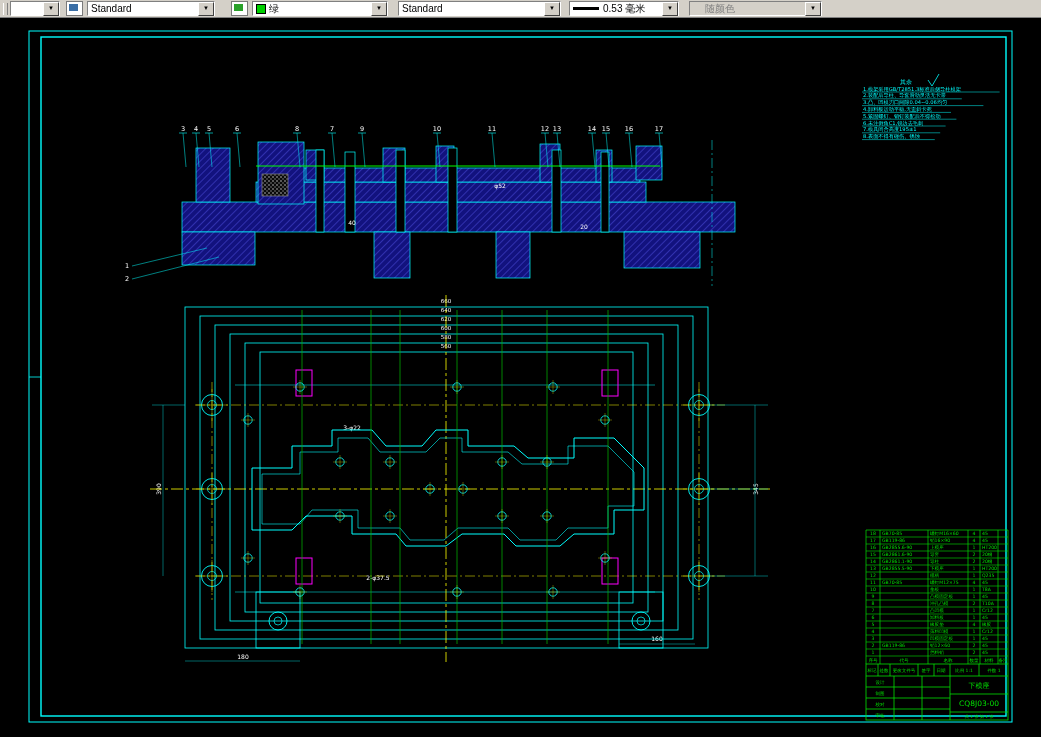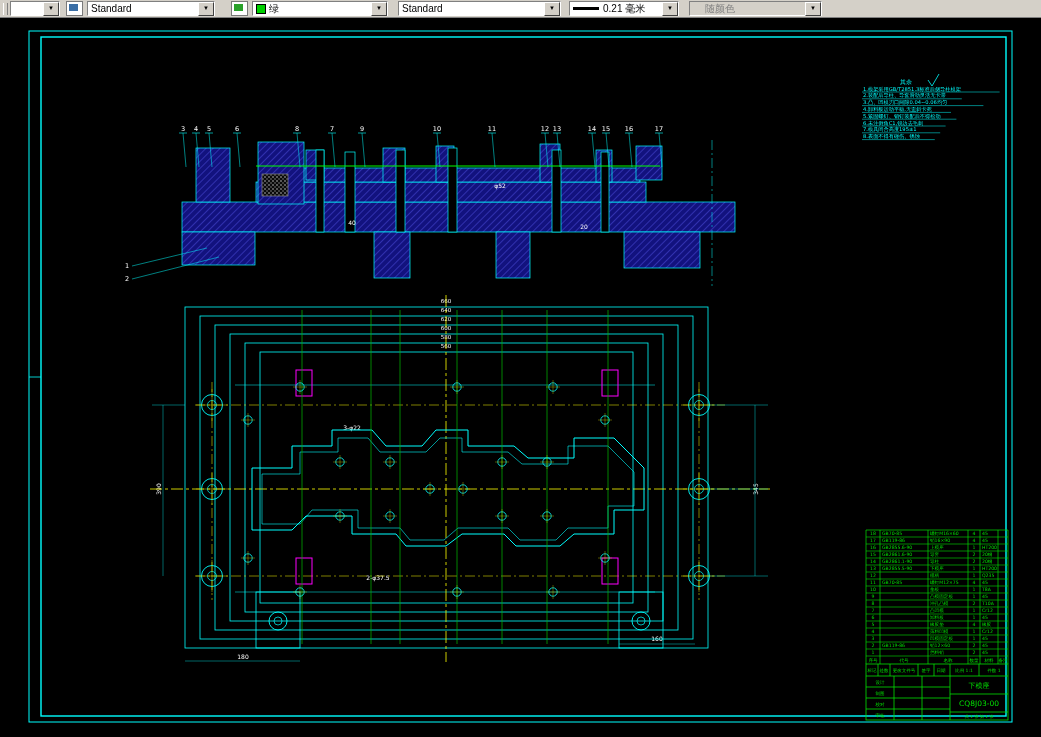--- a/index.html
+++ b/index.html
@@ -64,21 +64,21 @@
     <span class="arrow">▼</span>
   </div>
 
   <div class="combo" style="width:163px;margin-left:10px">
     <span class="val">Standard</span>
     <span class="arrow">▼</span>
   </div>
 
   <div class="combo" style="width:110px;margin-left:8px">
     <span class="lw-glyph"></span>
-    <span class="val">0.21 毫米</span>
+    <span class="val">0.53 毫米</span>
     <span class="arrow">▼</span>
   </div>
 
   <div class="combo disabled" style="width:133px;margin-left:10px">
     <span class="val">随颜色</span>
     <span class="arrow">▼</span>
   </div>
 </div>
 
 <div class="cadwrap">

